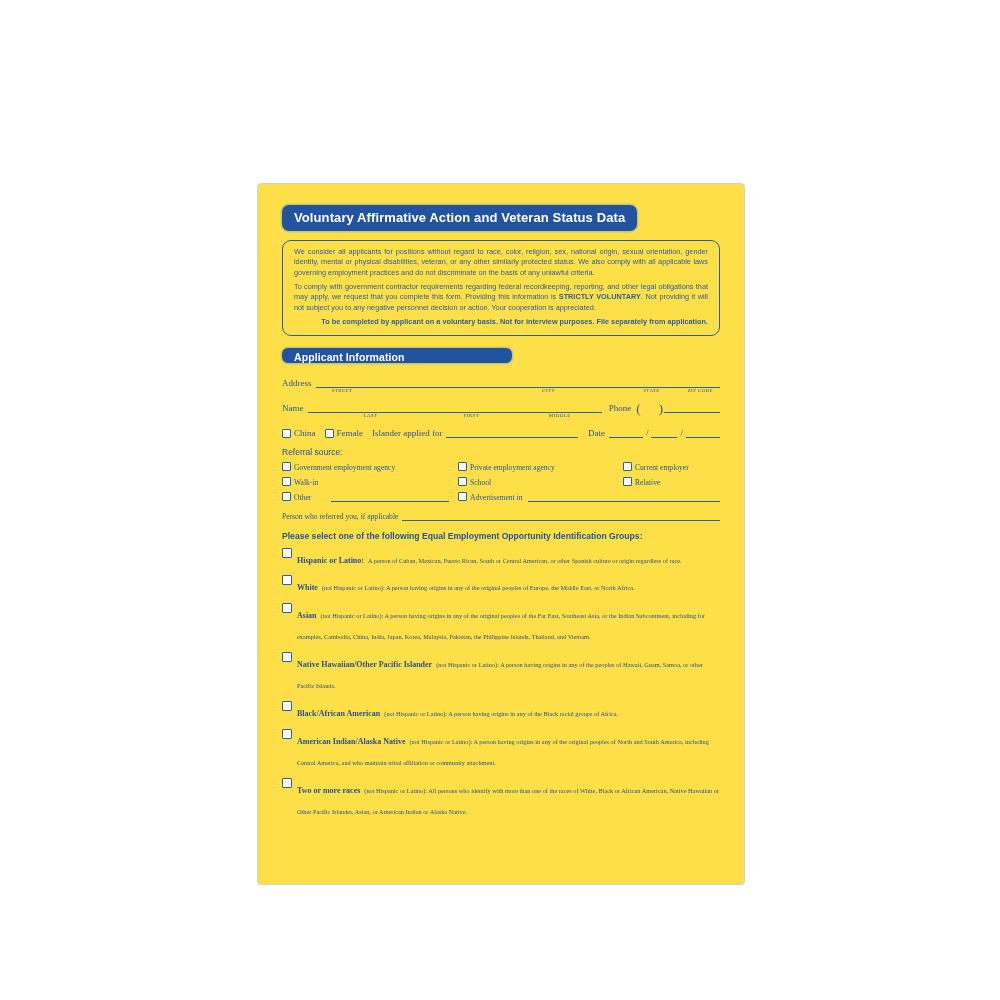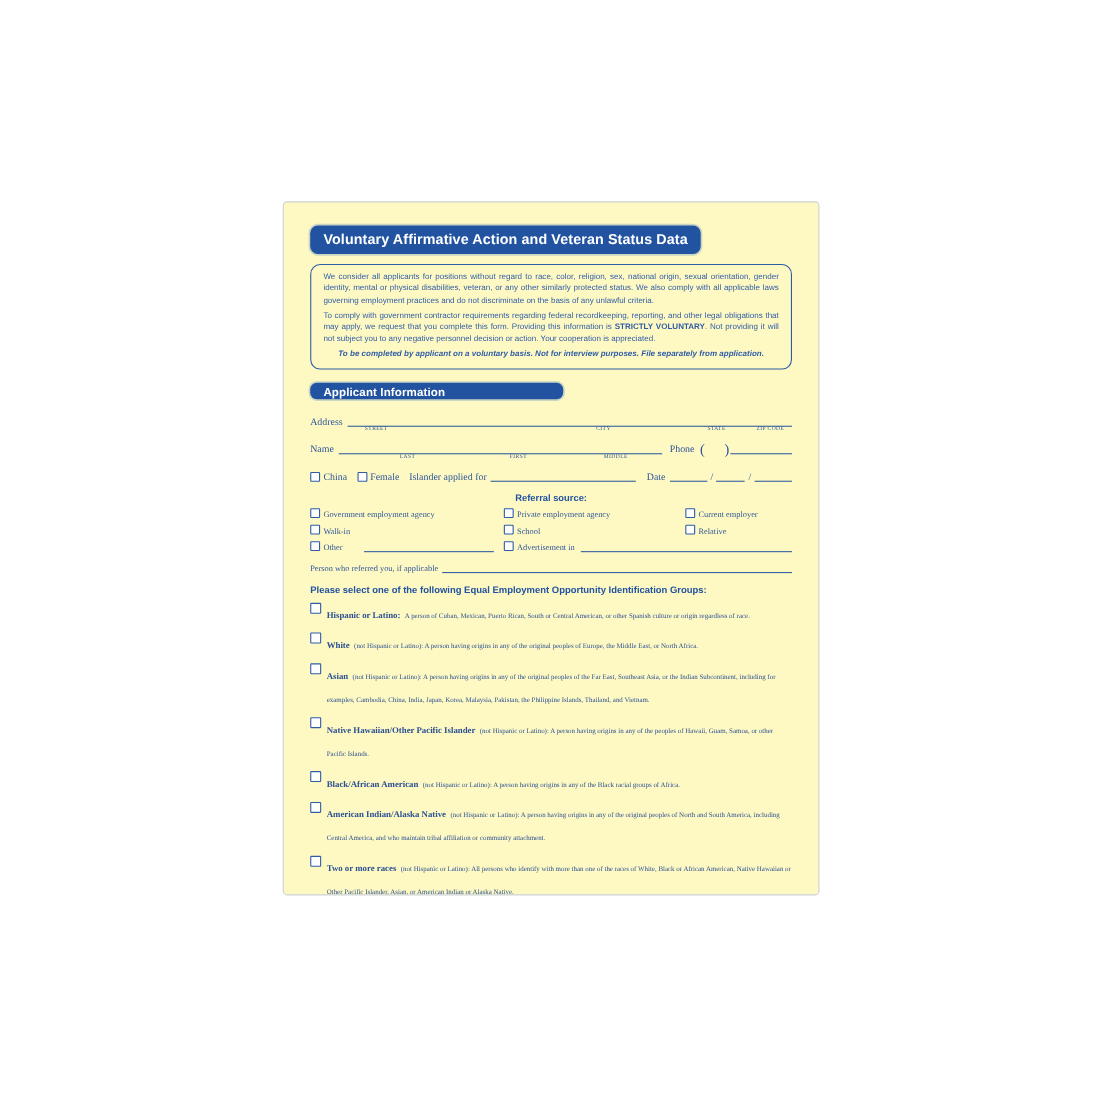--- a/index.html
+++ b/index.html
@@ -1,50 +1,50 @@
 <!DOCTYPE html>
 <html><head>
 <meta charset="utf-8">
 <style>
   html,body{margin:0;padding:0;background:#ffffff;}
   body{width:1000px;height:1000px;position:relative;font-family:"Liberation Sans",sans-serif;}
   .sheet{
-    position:absolute;left:257px;top:183px;width:488px;height:631px;
-    background:#fef9c3;border:1px solid #cdd1d6;border-radius:4px;
+    position:absolute;left:257px;top:183px;width:488px;height:702px;
+    background:#fde047;border:1px solid #cdd1d6;border-radius:4px;
     box-sizing:border-box;padding:21px 24px 0 24px;overflow:hidden;
   }
   
   .banner{background:#2253a0;color:#fff;font-weight:bold;border-radius:7px;
     box-shadow:0 0 0 1.5px rgba(110,145,200,.35);letter-spacing:.1px;}
   .banner-lg{display:inline-block;font-size:13px;padding:5px 12px 6px 12px;}
   .banner-sm{width:206px;font-size:10.5px;padding:3px 12px 0 12px;border-radius:6px;margin-top:12px;}
   
   .notebox{margin-top:9px;border:1.3px solid #2e5ca6;border-radius:9px;
     padding:6px 11px 7px 11px;color:#2e5ca6;font-size:7.3px;line-height:1.42;}
   .notebox p{margin:0 0 4px 0;text-align:justify;}
   .notebox .nb-head{font-weight:bold;margin-bottom:1px;}
-  .notebox .nb-foot{font-weight:bold;margin:0;text-align:center;font-style:italic;}
+  .notebox .nb-foot{font-weight:bold;margin:0;text-align:right;}
   .b{font-weight:bold;}
   
   .frow{display:flex;align-items:flex-end;margin-top:13px;color:#2d5598;
     font-family:"Liberation Serif",serif;font-size:9px;position:relative;}
   .frow.tight{margin-top:15px;}
   .flabel{white-space:nowrap;margin-right:4px;}
   .line{display:inline-block;border-bottom:1px solid #35609f;height:9px;position:relative;}
   .grow{flex:1 1 auto;}
   .sub{position:absolute;top:10px;font-size:5px;letter-spacing:.4px;color:#2d5598;
     font-family:"Liberation Serif",serif;}
   .paren{font-size:13px;line-height:9px;margin:0 1px;}
   .paren-gap{display:inline-block;width:16px;}
   .slash{margin:0 3px;}
   .cb{display:inline-block;width:7px;height:7px;border:1px solid #2e5ca6;border-radius:1px;
     margin-right:3px;flex:0 0 auto;background:#fff;}
   .slbl{margin-right:9px;white-space:nowrap;}
   
-  .shead{color:#2253a0;font-weight:bold;font-size:8.5px;margin-top:9px;text-align:center;}
+  .shead{color:#2253a0;font-weight:normal;font-size:8.5px;margin-top:9px;}
   .refgrid{display:grid;grid-template-columns:176px 165px 1fr;row-gap:5px;margin-top:5px;
     color:#2d5598;font-family:"Liberation Serif",serif;font-size:7.6px;}
   .refcell{display:flex;align-items:flex-end;}
   .refcell .cb{margin-bottom:1px;}
   .span2{grid-column:2 / 4;}
   
   .eeo-head{color:#2253a0;font-weight:bold;font-size:8.6px;margin-top:10px;}
   .opt{position:relative;padding-left:15px;margin-top:6px;color:#2c5192;
     font-family:"Liberation Serif",serif;line-height:1.35;}
   .opt .cb{position:absolute;left:0;top:1px;width:8px;height:8px;}

